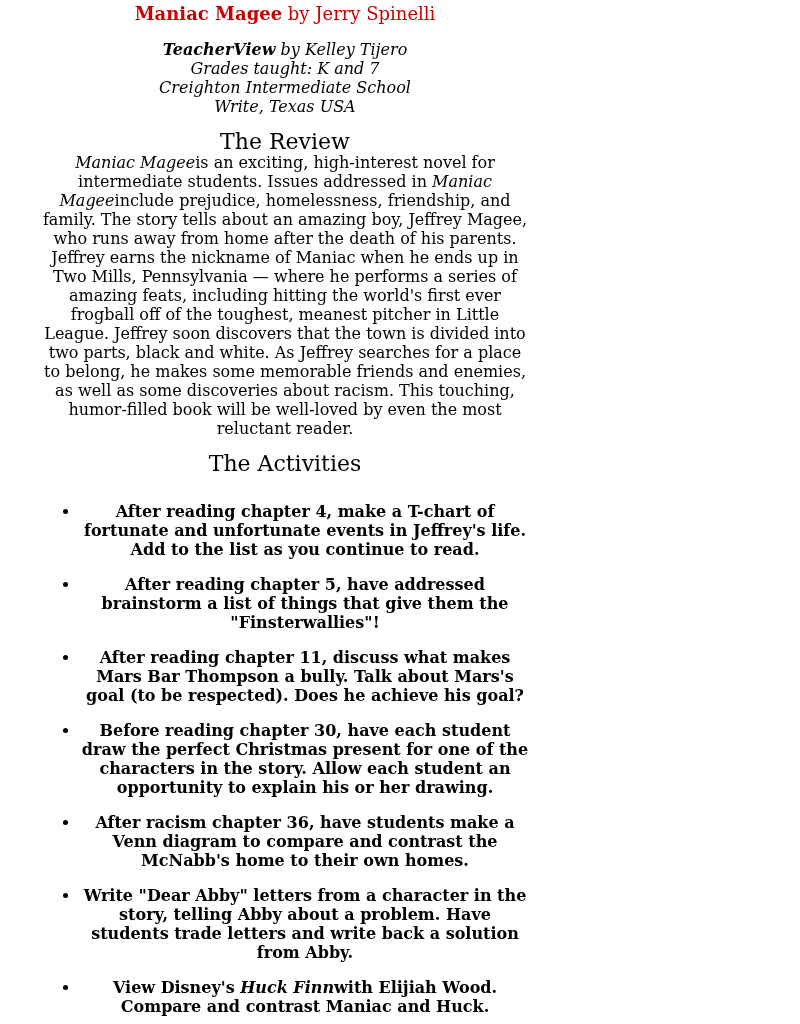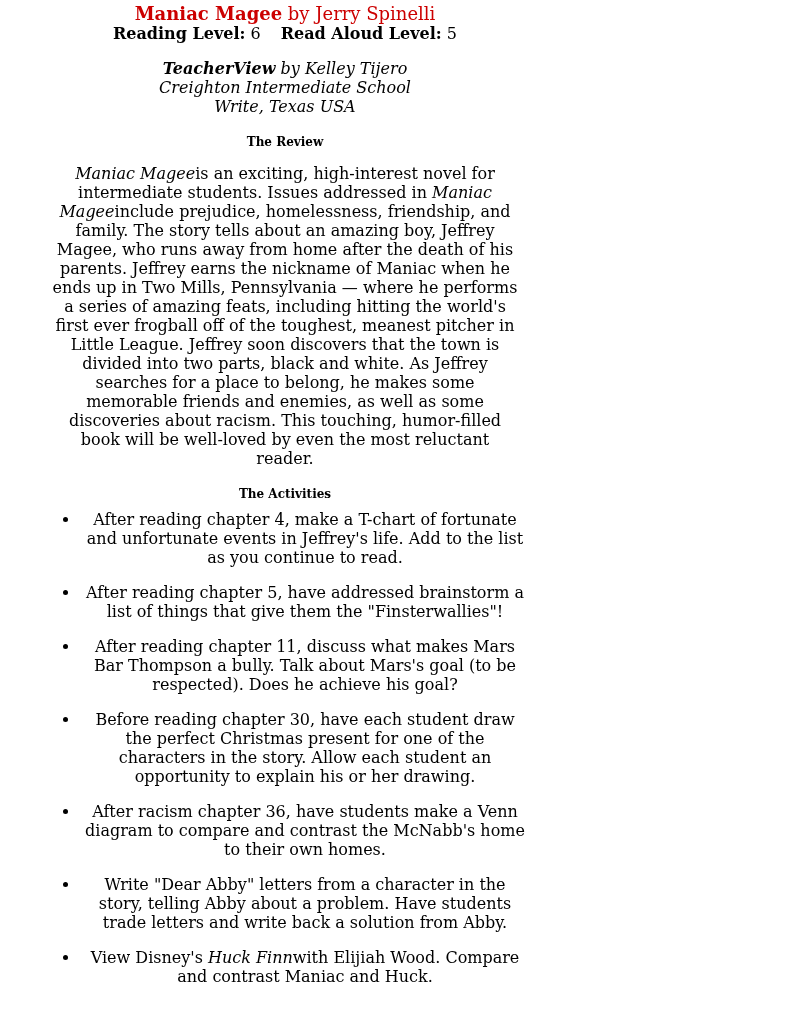--- a/index.html
+++ b/index.html
@@ -6,41 +6,37 @@
   body {
     width: 800px; height: 1024px; overflow: hidden;
     font-family: "DejaVu Serif", serif;
     font-size: 16px; line-height: 19px; color: #000;
   }
   .page { position: absolute; left: 40px; top: 4px; width: 490px; text-align: center; }
   .title { color: #cc0000; font-size: 18px; line-height: 20px; }
   .title b { font-weight: bold; }
   .gap { display: inline-block; width: 20px; }
   .block { margin-top: 16px; font-style: italic; }
-  h2 { font-size: 12px; line-height: 20px; font-weight: bold; margin: 16px 0 0 0; }
-  .review { margin: 12px; }
-  ul { margin: 6px 0 0 0; padding-left: 40px; list-style: disc; }
+  h2 { font-size: 22px; line-height: 20px; font-weight: normal; margin: 16px 0 0 0; }
+  .review { margin: 1px; }
+  ul { margin: 28px 0 0 0; padding-left: 40px; list-style: disc; font-weight: bold; }
   li { margin-bottom: 16px; }
   i { font-style: italic; }
 </style>
 </head>
 <body>
 
 <div class="page">
   <div class="title">
     <b>Maniac Magee</b><span> by </span><span>Jerry Spinelli</span>
   </div>
-  <div>
-    <b>Reading Level:</b>
-    <span>6</span><span class="gap"></span><b>Read Aloud Level:</b>
-    <span>5</span>
-  </div>
 
   <div class="block">
     <div><b>TeacherView</b><span> by Kelley Tijero</span></div>
+    <div>Grades taught: K and 7</div>
     <div>Creighton Intermediate School</div>
     <div>Write, Texas USA</div>
   </div>
 
   <h2>The Review</h2>
   <p class="review"><i>Maniac Magee</i><span>is an exciting, high-interest novel for intermediate students. Issues addressed in </span><i>Maniac Magee</i><span>include prejudice, homelessness, friendship, and family. The story tells about an amazing boy, Jeffrey Magee, who runs away from home after the death of his parents. Jeffrey earns the nickname of Maniac when he ends up in Two Mills, Pennsylvania — where he performs a series of amazing feats, including hitting the world's first ever frogball off of the toughest, meanest pitcher in Little League. Jeffrey soon discovers that the town is divided into two parts, black and white. As Jeffrey searches for a place to belong, he makes some memorable friends and enemies, as well as some discoveries about racism. This touching, humor-filled book will be well-loved by even the most reluctant reader.</span></p>
 
   <h2>The Activities</h2>
   <ul>
     <li>After reading chapter 4, make a T-chart of fortunate and unfortunate events in Jeffrey's life. Add to the list as you continue to read.</li>

